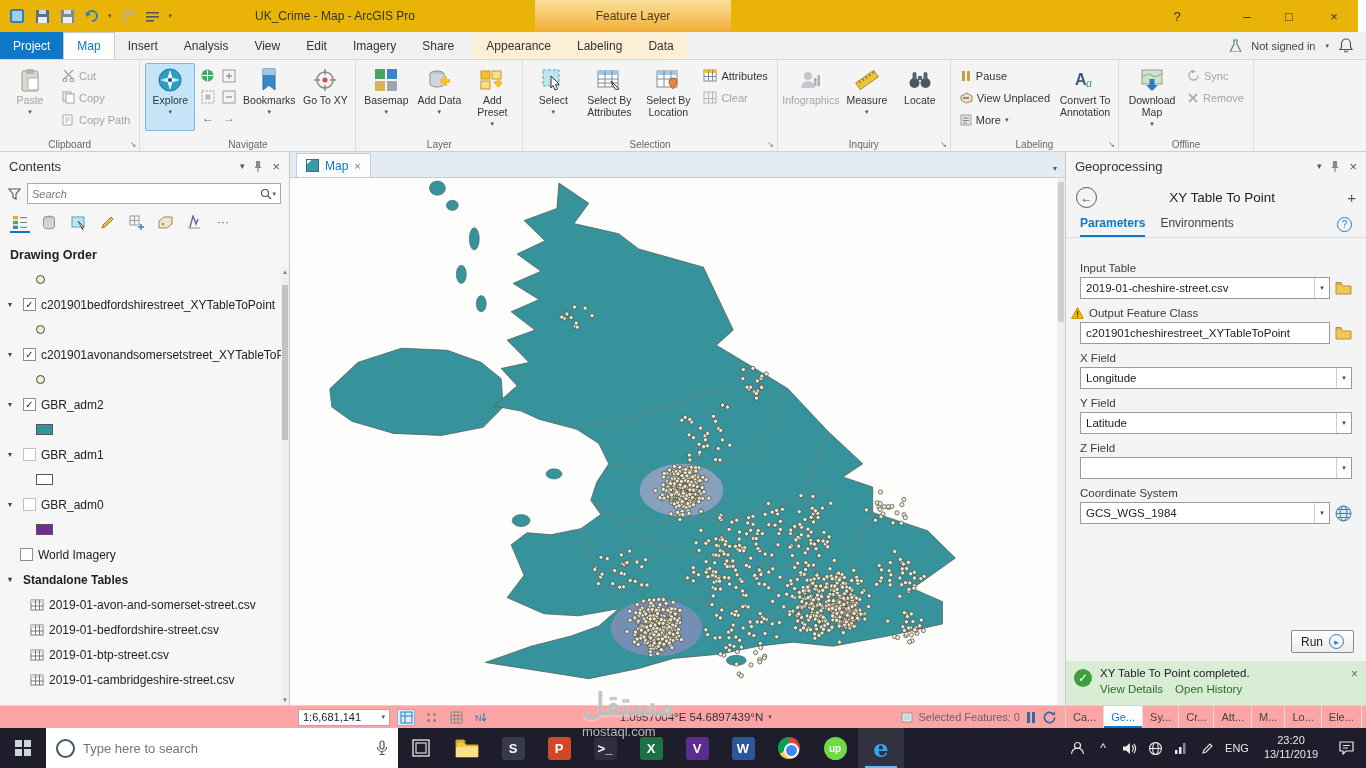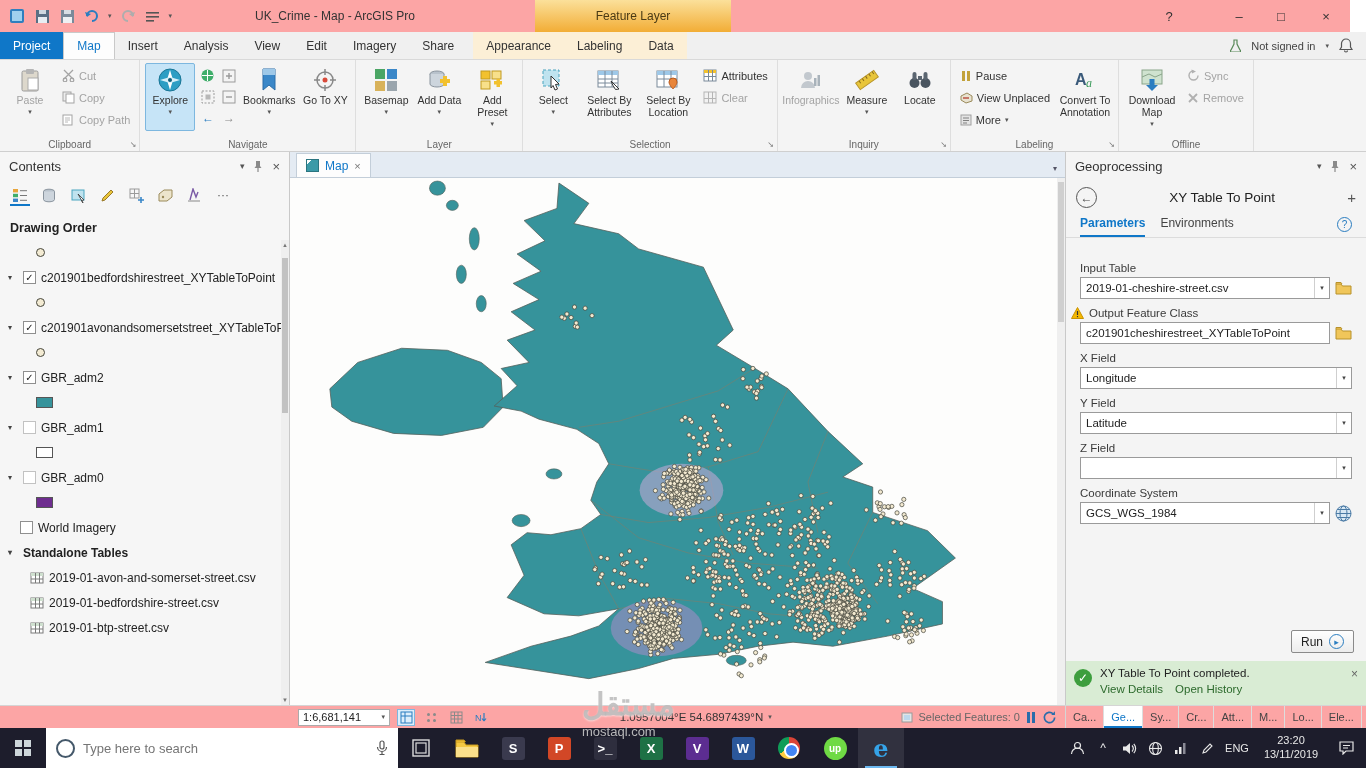--- a/index.html
+++ b/index.html
@@ -1,20 +1,20 @@
 <!DOCTYPE html>
 <html><head>
 <meta charset="utf-8">
 <style>
   *{box-sizing:border-box;margin:0;padding:0}
   html,body{width:1366px;height:768px;overflow:hidden}
   .screen{position:relative;width:1366px;height:768px;background:#fff;font-family:"Liberation Sans",sans-serif;color:#333;font-size:12px}
 
   
-  .titlebar{position:absolute;top:0;left:0;right:16px;height:32px;background:#fca5a5;display:flex;align-items:center}
+  .titlebar{position:absolute;top:0;left:0;right:8px;height:32px;background:#eab308;display:flex;align-items:center}
   .qat{display:flex;align-items:center;gap:7px;padding-left:8px}
   .qat .qi{width:18px;height:18px;display:flex;align-items:center;justify-content:center}
   .qcaret{font-size:7px;color:#555}
   .win-title{position:absolute;left:255px;height:32px;display:flex;align-items:center;font-size:12px;color:#333}
   .ctx-head{position:absolute;left:535px;top:0;width:196px;height:32px;background:linear-gradient(#fbe09a,#f2ad36);display:flex;align-items:center;justify-content:center;font-size:12px;color:#4a3a14}
   .win-controls{position:absolute;right:0;top:0;height:32px;display:flex;align-items:stretch}
   .wc{width:42px;display:flex;align-items:center;justify-content:center;font-size:13px;color:#333}
   .wc.help{margin-right:28px}
   .wc.close{width:48px}
 
@@ -599,20 +599,37 @@
           <span class="phi">▾</span>
           <span>
             <svg class="icon" width="10" height="12" viewBox="0 0 10 12">
                 <path d="M3 1 h4 v5 l1.5 2 h-7 L3 6 z" fill="#8a8a8a"></path>
                 <rect x="4.4" y="8" width="1.2" height="4" fill="#8a8a8a"></rect>
               </svg>
           </span>
           <span>×</span>
         </span>
       </div>
+      <div class="searchrow">
+        <span>
+          <svg class="icon" width="13" height="12" viewBox="0 0 13 12">
+              <path d="M1 1 h11 L8 6 v5 l-3-1.5 V6 Z" fill="none" stroke="#555" stroke-width="1.1"></path>
+            </svg>
+        </span>
+        <span class="searchbox">
+          <input placeholder="Search" style="">
+          <span>
+            <svg class="icon" width="12" height="12" viewBox="0 0 12 12">
+                <circle cx="5" cy="5" r="3.5" fill="none" stroke="#555" stroke-width="1.2"></circle>
+                <path d="M7.7 7.7 L11 11" stroke="#555" stroke-width="1.3"></path>
+              </svg>
+          </span>
+          <span class="qcaret">▾</span>
+        </span>
+      </div>
       <div class="ctoolbar">
         <span class="cti active">
           <svg class="icon" width="16" height="15" viewBox="0 0 16 15">
               <rect x="1" y="1" width="5" height="3.4" fill="#e8a53a"></rect>
               <rect x="1" y="5.8" width="5" height="3.4" fill="#3fae6a"></rect>
               <rect x="1" y="10.6" width="5" height="3.4" fill="#3a87c8"></rect>
               <path d="M8 2.7 h7 M8 7.5 h7 M8 12.3 h7" stroke="#777"></path>
             </svg>
         </span>
         <span class="cti">
@@ -729,20 +746,30 @@
         </div>
         <div class="trow tbl-ind">
           <span>
               <svg class="icon" width="14" height="14" viewBox="0 0 14 14">
                 <rect x="1" y="2" width="12" height="10" fill="#fff" stroke="#7a7a7a"></rect>
                 <rect x="1" y="2" width="12" height="3" fill="#cfe0cf"></rect>
                 <path d="M5.5 2 v10 M9.5 2 v10 M1 8 h12" stroke="#7a7a7a"></path>
               </svg>
             </span>
           <span>2019-01-btp-street.csv</span>
+        </div>
+        <div class="trow tbl-ind">
+          <span>
+              <svg class="icon" width="14" height="14" viewBox="0 0 14 14">
+                <rect x="1" y="2" width="12" height="10" fill="#fff" stroke="#7a7a7a"></rect>
+                <rect x="1" y="2" width="12" height="3" fill="#cfe0cf"></rect>
+                <path d="M5.5 2 v10 M9.5 2 v10 M1 8 h12" stroke="#7a7a7a"></path>
+              </svg>
+            </span>
+          <span>2019-01-cambridgeshire-street.csv</span>
         </div>
         <div class="cscroll">
           <span class="sarr" style="top:2px">▲</span>
           <span class="thumb"></span>
           <span class="sarr" style="bottom:2px">▼</span>
         </div>
       </div>
     </div>
 
     <div class="mapview">

